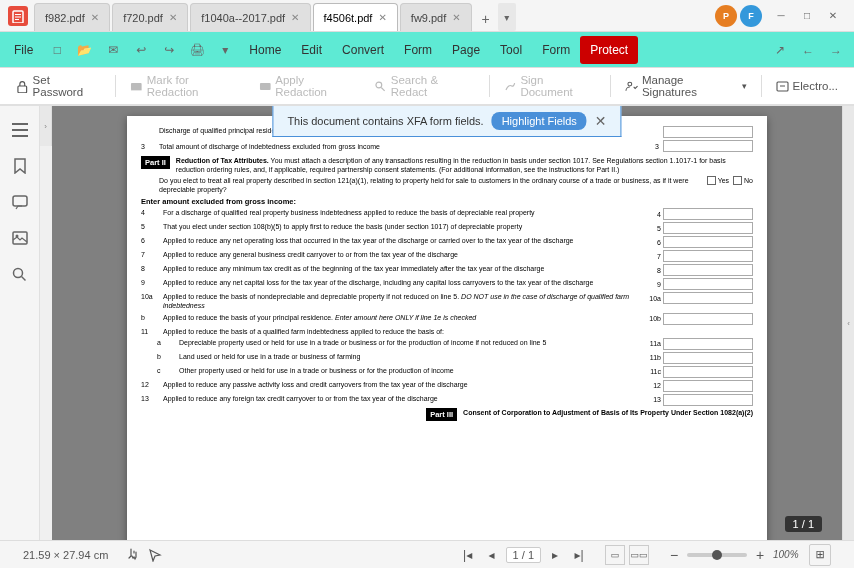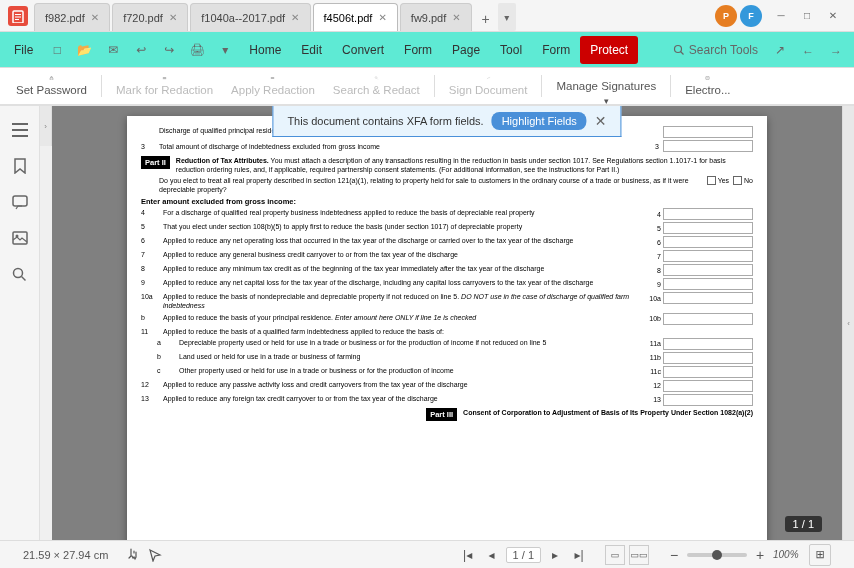--- a/index.html
+++ b/index.html
@@ -125,21 +125,20 @@
     }
     .toolbar-btn {
       display: flex; align-items: center;
       padding: 4px 8px;
       cursor: pointer;
       font-size: 11.5px;
       color: #555;
       border-radius: 3px;
       gap: 4px;
       height: 28px;
-      flex-direction: column;
     }
     .toolbar-btn.disabled { color: #bbb; cursor: default; }
     .toolbar-sep {
       width: 1px;
       height: 22px;
       background: #ddd;
       margin: 0 4px;
     }
 
     
@@ -427,27 +426,20 @@
   <div class="menu-item">
       <span>Tool</span>
     </div>
   <div class="menu-item">
       <span>Form</span>
     </div>
   <div class="menu-item active">
       <span>Protect</span>
     </div>
   <div class="menu-separator"></div>
-  <div class="search-tools">
-    <svg width="12" height="12" viewBox="0 0 12 12" fill="none">
-        <circle cx="5" cy="5" r="3.5" stroke="#666" stroke-width="1.2"></circle>
-        <line x1="7.5" y1="7.5" x2="10.5" y2="10.5" stroke="#666" stroke-width="1.2"></line>
-      </svg>
-    <span>Search Tools</span>
-  </div>
   <div class="menu-icon-btn">↗</div>
   <div class="menu-icon-btn">←</div>
   <div class="menu-icon-btn">→</div>
 </div>
 
 <div class="toolbar">
   <div class="toolbar-btn">
     <svg width="13" height="13" viewBox="0 0 13 13" fill="none">
         <rect x="2" y="6" width="9" height="7" rx="1" stroke="#555" stroke-width="1.2"></rect>
         <path d="M4 6V4a2.5 2.5 0 015 0v2" stroke="#555" stroke-width="1.2"></path>

